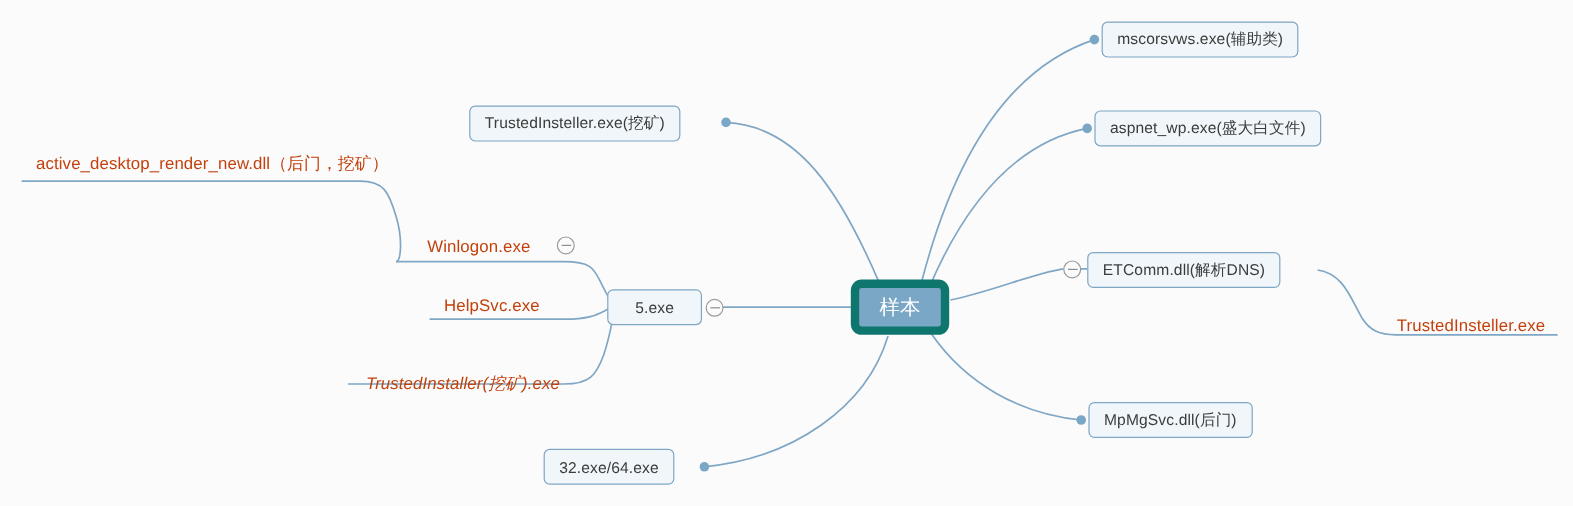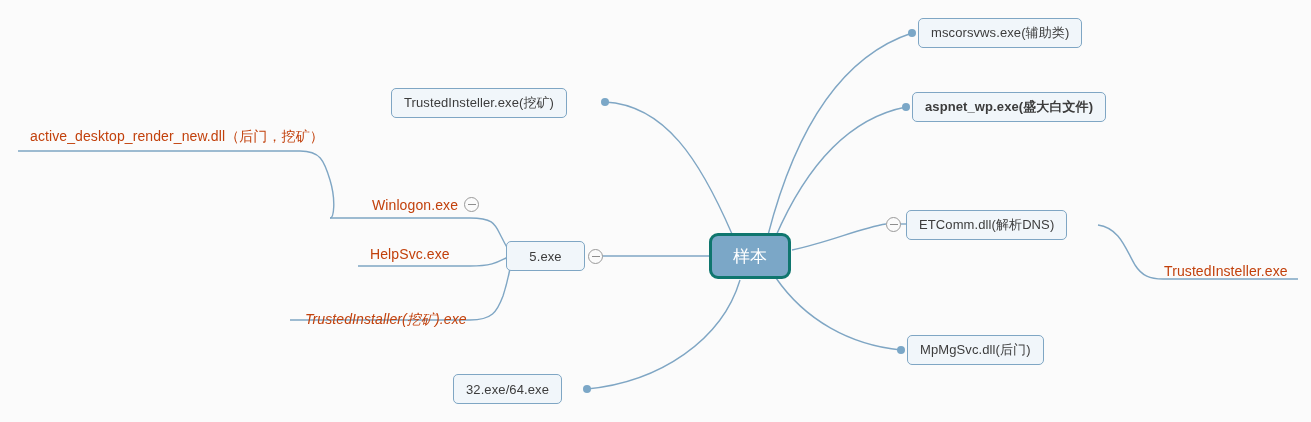--- a/index.html
+++ b/index.html
@@ -44,21 +44,21 @@
   .node.boxed {
     background: #f1f6fa;
     border: 1px solid #7fa6c4;
     border-radius: 5px;
     padding: 0 12px;
     height: 30px;
   }
   
   .node.root {
     background: #7ba7c7;
-    border: 3px solid #0f766e;
+    border: 7px solid #0f766e;
     border-radius: 9px;
     color: #ffffff;
     font-size: 17px;
     height: 46px;
     width: 82px;
     padding: 0;
   }
   
   .node.plain {
     background: transparent;
@@ -132,21 +132,21 @@
   </svg>
 
   <div class="node root" style="left:709px; top:233px;">
     <span>样本</span>
   </div>
 
   <div class="node boxed" style="left:918px; top:18px;">
     <span>mscorsvws.exe(辅助类)</span>
   </div>
 
-  <div class="node boxed" style="left:912px; top:92px;font-weight:bold;">
+  <div class="node boxed" style="left:912px; top:92px;">
     <span>aspnet_wp.exe(盛大白文件)</span>
   </div>
 
   <div class="node boxed" style="left:906px; top:210px;">
     <span>ETComm.dll(解析DNS)</span>
   </div>
   <div class="collapse-icon" style="left:886px; top:217px;"></div>
 
   <div class="node boxed" style="left:907px; top:335px;">
     <span>MpMgSvc.dll(后门)</span>
@@ -162,21 +162,21 @@
 
   <div class="node boxed" style="left:506px; top:241px; width:79px;">
     <span>5.exe</span>
   </div>
   <div class="collapse-icon" style="left:588px; top:249px;"></div>
 
   <div class="node boxed" style="left:453px; top:374px;">
     <span>32.exe/64.exe</span>
   </div>
 
-  <div class="node plain" style="left:364px; top:192px;">
+  <div class="node plain" style="left:348px; top:192px;">
     <span>Winlogon.exe</span>
   </div>
   <div class="collapse-icon" style="left:464px; top:197px;"></div>
 
   <div class="node plain" style="left:362px; top:241px;">
     <span>HelpSvc.exe</span>
   </div>
 
   <div class="node plain" style="left:297px; top:307px;font-style:italic;">
     <span>TrustedInstaller(挖矿).exe</span>

